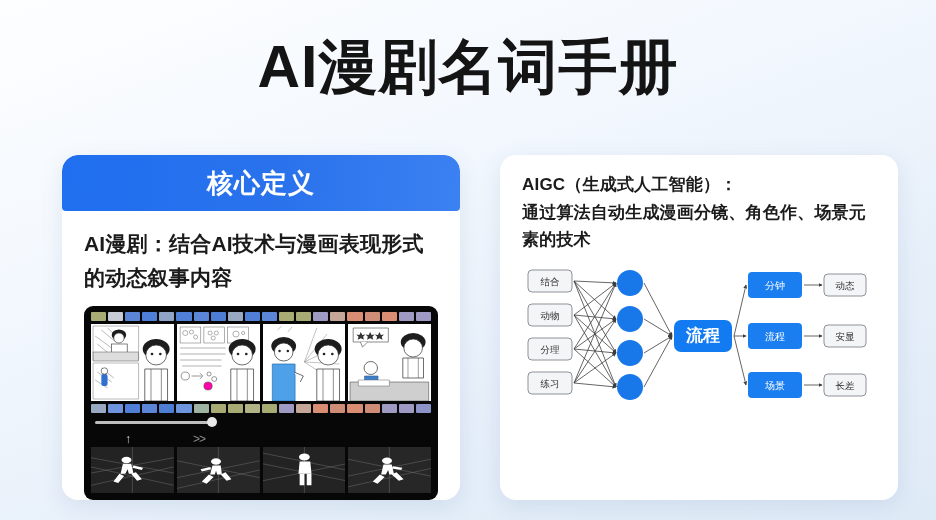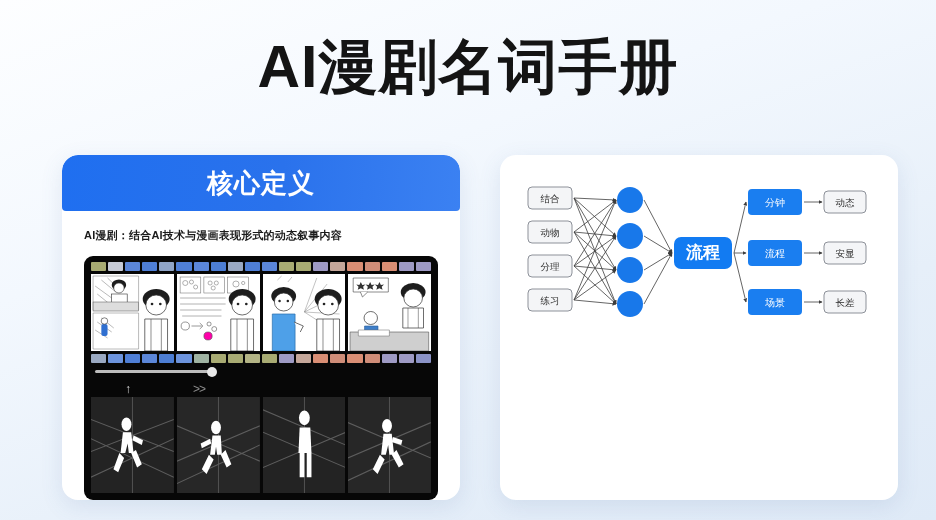--- a/index.html
+++ b/index.html
@@ -55,21 +55,21 @@
     flex-direction:column;
     overflow:hidden;
   }
   .desc {
     font-size:17px;
     font-weight:bold;
     color:#1b1b1b;
     line-height:1.62;
     letter-spacing:.2px;
   }
-  .desc-l { font-size:11px; }
+  .desc-l { font-size:21px; }
 
   
   .film-wrap {
     margin-top:11px;
     background:#070707;
     border-radius:9px;
     padding:6px 7px 7px 7px;
     flex:1;
     display:flex;
     flex-direction:column;
@@ -350,20 +350,22 @@
               </g>
             </svg>
           </div>
         </div>
       </div>
     </div>
   </div>
 
   <div class="card">
     <div class="card-body">
+      <div class="desc" style="white-space:pre-line">AIGC（生成式人工智能）：
+通过算法自动生成漫画分镜、角色作、场景元素的技术</div>
 
       <div class="diagram-wrap">
         <svg viewBox="0 0 354 148" preserveAspectRatio="xMidYMin meet">
           <defs>
             <marker id="ah" viewBox="0 0 8 8" refX="7" refY="4" markerWidth="5" markerHeight="5" orient="auto">
               <path d="M0 0 L8 4 L0 8 z" fill="#3d3d3d"></path>
             </marker>
           </defs>
 
           <g id="edges-in" class="edge">

